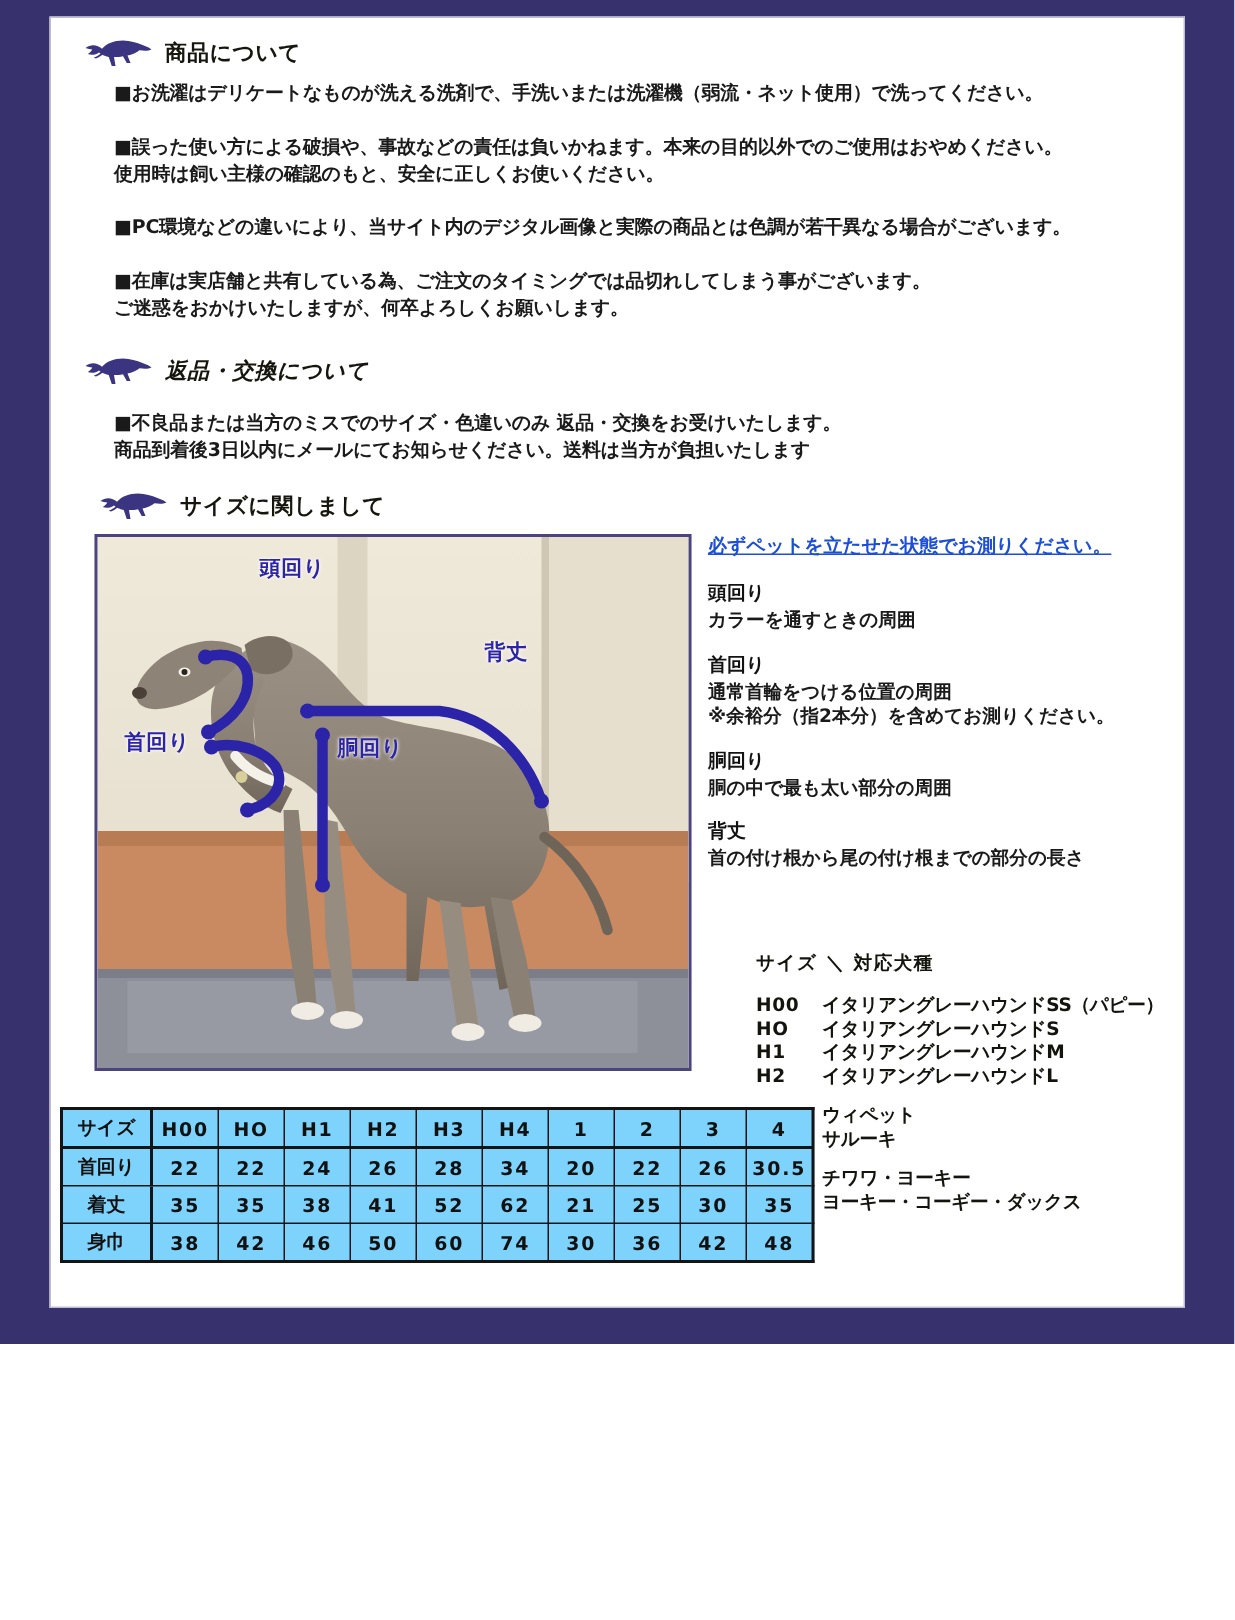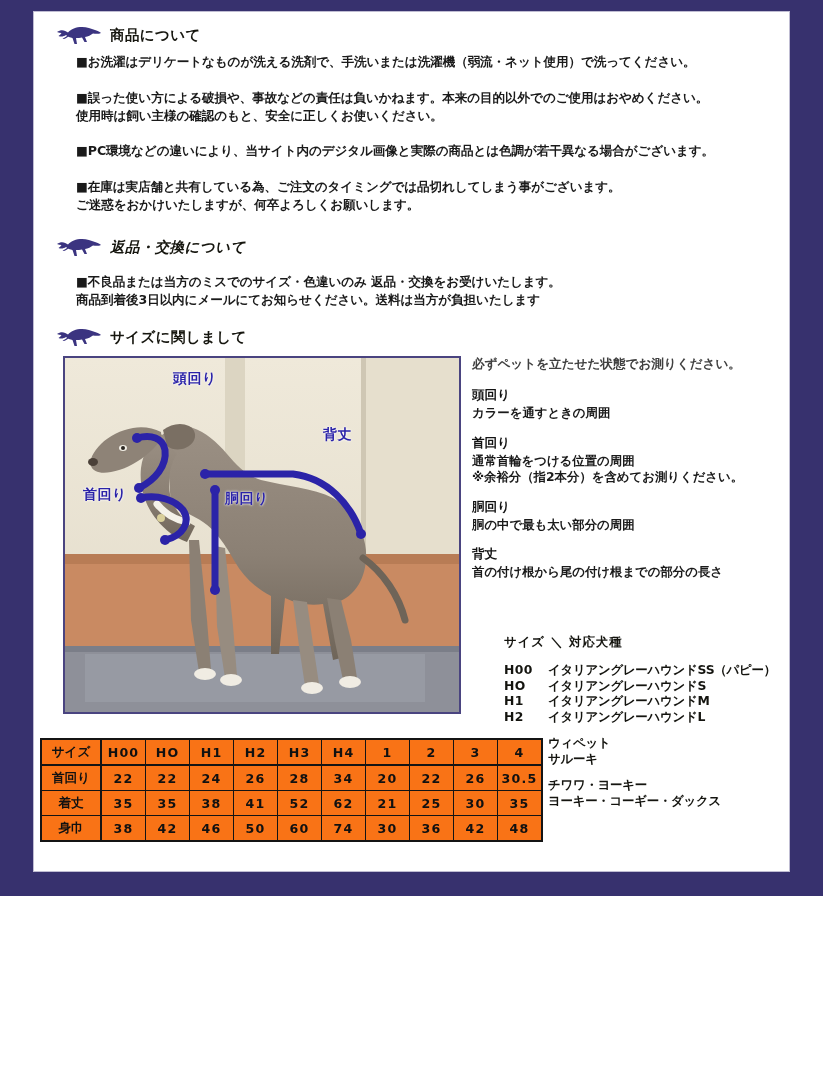--- a/index.html
+++ b/index.html
@@ -56,39 +56,39 @@
   }
   .photo-svg{display:block;width:100%;height:100%;}
   .anno{
     position:absolute;color:#2b23a8;font-weight:bold;font-size:14px;
     text-shadow:0 0 2px rgba(255,255,255,.9),0 0 3px rgba(255,255,255,.8);
     white-space:nowrap;letter-spacing:0.5px;
   }
 
   
   .guide{position:absolute;left:438px;top:344px;width:312px;}
-  .guide .lead{font-size:12.6px;font-weight:bold;color:#404040;margin:0 0 14px 0;}
+  .guide .lead{font-size:12.6px;font-weight:bold;color:#1d4ed8;margin:0 0 14px 0;text-decoration:underline;}
   .guide .g-item{margin:0 0 13px 0;}
   .guide .g-term{font-size:12.6px;font-weight:bold;color:#121212;margin:0 0 1px 0;}
   .guide .g-desc{font-size:12.4px;font-weight:bold;color:#1a1a1a;line-height:16.5px;margin:0;white-space:pre-line;}
 
   
   .breeds{position:absolute;left:470px;top:622px;width:285px;}
   .breeds .b-head{font-size:12.4px;font-weight:bold;color:#14140f;margin-bottom:11px;letter-spacing:1px;}
   .breeds .b-group{margin-bottom:11px;}
   .b-row{display:flex;font-size:12.4px;font-weight:bold;color:#14140f;line-height:15.5px;}
   .b-code{width:44px;flex:0 0 44px;letter-spacing:0.4px;}
   .b-name{flex:1 1 auto;letter-spacing:-0.2px;}
 
   
   .tbl-wrap{position:absolute;left:6px;top:726px;}
   table.size{
     border-collapse:collapse;
     border:2px solid #141414;
-    background:#f97316;
+    background:#7dd3fc;
     padding-left:16px;
   }
   table.size th,table.size td{
     border:1px solid #141414;
     font-size:12.6px;font-weight:bold;color:#111;
     text-align:center;vertical-align:middle;
     height:24px;min-width:37px;padding:0 3px;
     letter-spacing:1.2px;
     font-family:"DejaVu Sans","Liberation Sans",sans-serif;
   }
@@ -126,21 +126,21 @@
           <svg class="hound" viewBox="0 0 92 44">
             <path fill="#3b3480" d="M2 16 C10 10 18 12 24 17 C30 10 40 6 52 6 C62 6 70 9 78 12 C84 14 88 16 90 18 C86 20 80 20 74 19 C70 22 64 25 58 26 L62 36 L57 36 L52 27 C48 28 44 28 40 28 L42 40 L37 40 L33 28 C28 27 23 25 20 22 C16 25 10 26 5 24 C8 22 10 20 11 18 C8 18 5 17 2 16 Z"></path>
             <path fill="#3b3480" d="M26 20 C22 24 18 27 13 29 L16 30 C21 28 25 25 28 22 Z"></path>
           </svg>
           <span class="sec-title">返品・交換について</span>
         </div>
 
         <div class="para" style="left:42px;top:261px;width:700px;">■不良品または当方のミスでのサイズ・色違いのみ 返品・交換をお受けいたします。
 商品到着後3日以内にメールにてお知らせください。送料は当方が負担いたします</div>
 
-        <div class="sec-head" style="left:22px;top:314px;">
+        <div class="sec-head" style="left:32px;top:314px;">
           <svg class="hound" viewBox="0 0 92 44">
             <path fill="#3b3480" d="M2 16 C10 10 18 12 24 17 C30 10 40 6 52 6 C62 6 70 9 78 12 C84 14 88 16 90 18 C86 20 80 20 74 19 C70 22 64 25 58 26 L62 36 L57 36 L52 27 C48 28 44 28 40 28 L42 40 L37 40 L33 28 C28 27 23 25 20 22 C16 25 10 26 5 24 C8 22 10 20 11 18 C8 18 5 17 2 16 Z"></path>
             <path fill="#3b3480" d="M26 20 C22 24 18 27 13 29 L16 30 C21 28 25 25 28 22 Z"></path>
           </svg>
           <span class="sec-title">サイズに関しまして</span>
         </div>
 
         <div class="photo-wrap">
           <svg class="photo-svg" viewBox="0 0 394 354" preserveAspectRatio="none">
             <defs>

